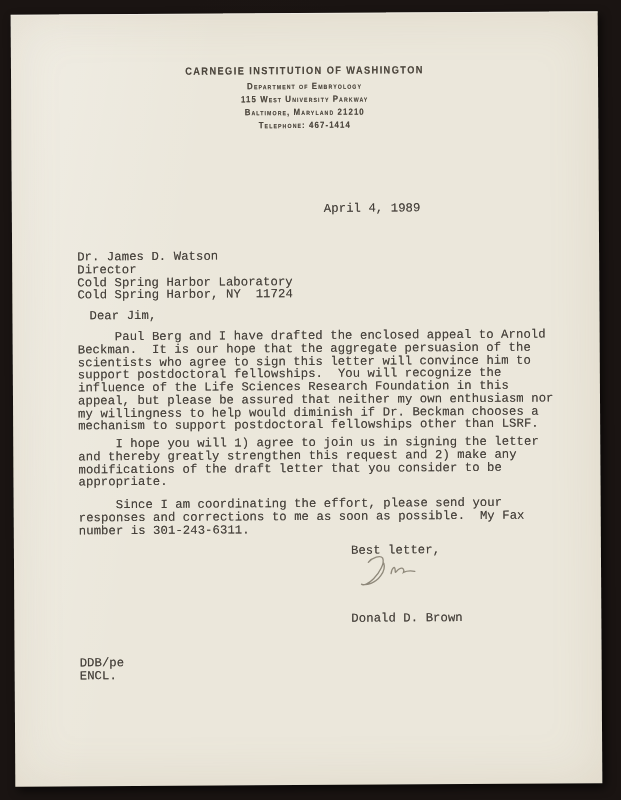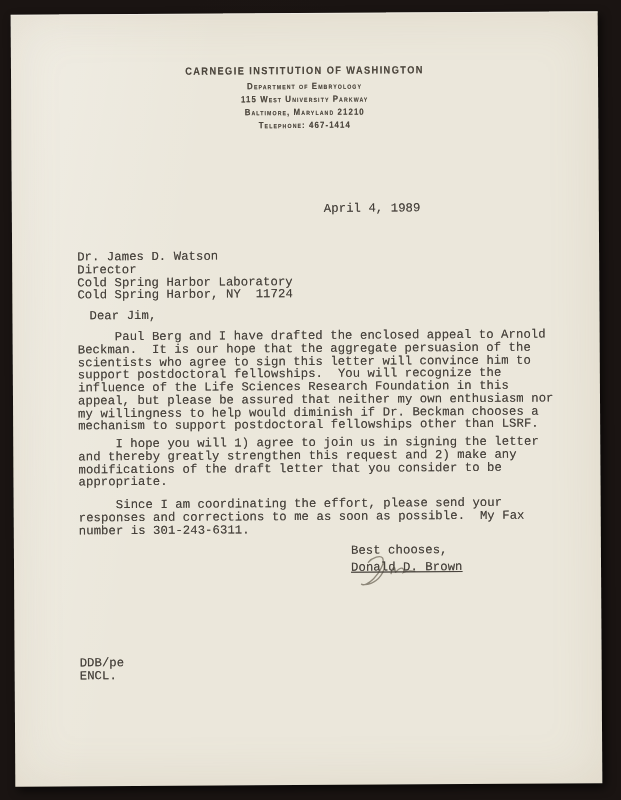--- a/index.html
+++ b/index.html
@@ -75,21 +75,21 @@
     color: var(--ink, #45403a);
     text-shadow: 0 0 0.6px rgba(69,64,58,0.55);
   }
   .date       { left: 312px; top: 190px; }
   .recipient  { left: 65px;  top: 237px; }
   .salutation { left: 65px;  top: 296px; padding-left: 12px; }
   .para-1     { left: 65px;  top: 317px; }
   .para-2     { left: 65px;  top: 424px; }
   .para-3     { left: 65px;  top: 485px; }
   .closing    { left: 337px; top: 532px; }
-  .sig-name   { left: 337px; top: 549px; text-decoration: underline; }
+  .sig-name   { left: 337px; top: 600px; }
   .reference  { left: 65px;  top: 607px; margin-top: 36px; }
 
   .signature-svg {
     position: absolute;
     left: 344px;
     top: 541px;
     width: 66px;
     height: 36px;
   }
   .signature-svg path {
@@ -133,21 +133,21 @@
 
     <div class="typed pre para-2">     I hope you will 1) agree to join us in signing the letter
 and thereby greatly strengthen this request and 2) make any
 modifications of the draft letter that you consider to be
 appropriate.</div>
 
     <div class="typed pre para-3">     Since I am coordinating the effort, please send your
 responses and corrections to me as soon as possible.  My Fax
 number is 301-243-6311.</div>
 
-    <div class="typed closing">Best chooses,</div>
+    <div class="typed closing">Best letter,</div>
 
     <svg class="signature-svg" viewBox="0 0 64 34" aria-hidden="true">
       <path d="M10,8 C14,3 22,1 24,4 C26,9 21,18 15,24 C10,29 5,31 3,29 C8,31 17,28 22,21 C25,17 26,12 25,9"></path>
       <path d="M32,19 C33,13 36,11 36,16 C36,21 37,15 41,14 C44,13 45,16 44,18 C46,17 50,16 55,17"></path>
     </svg>
 
     <div class="typed sig-name">Donald D. Brown</div>
 
     <div class="typed pre reference">DDB/pe
 ENCL.</div>

